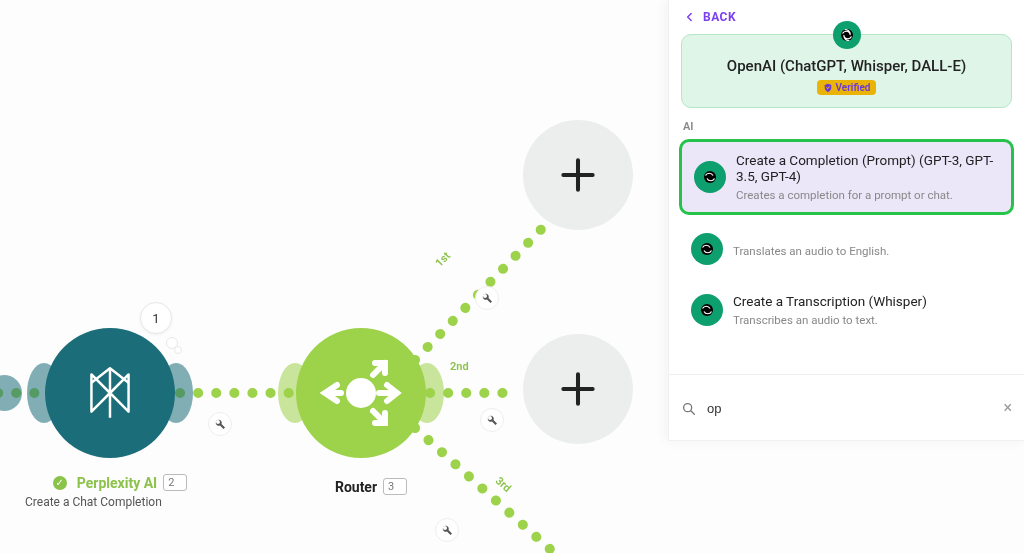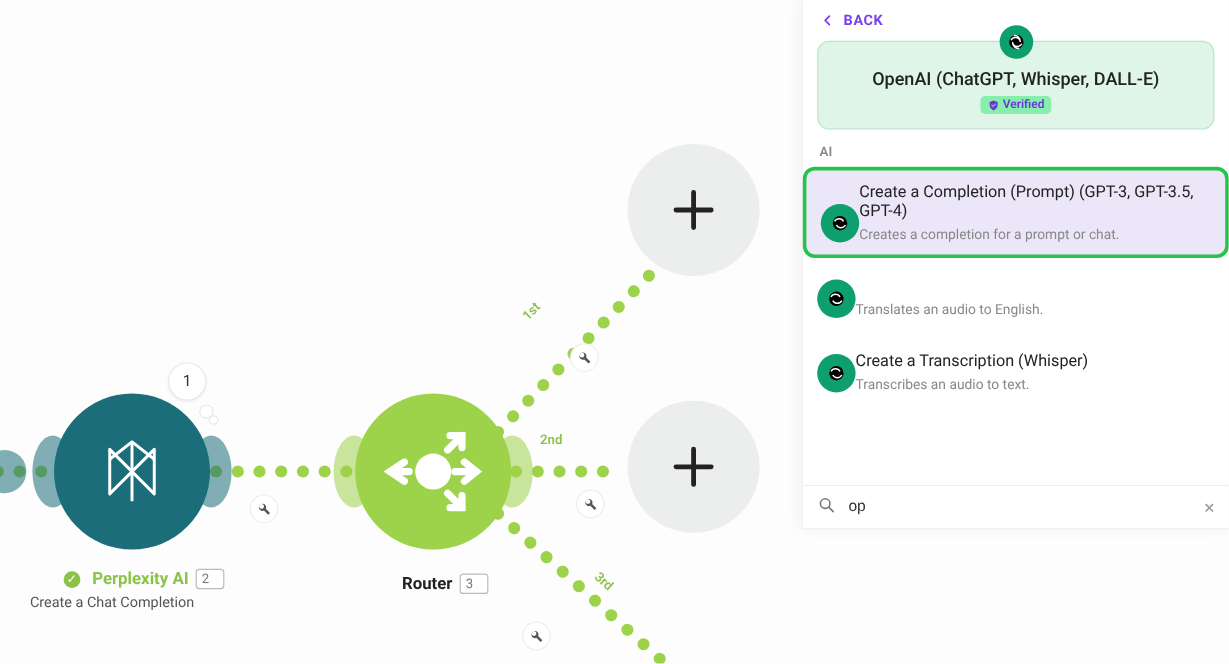--- a/index.html
+++ b/index.html
@@ -149,47 +149,47 @@
     position:relative;
   }
   .panel .hero .hero-badge {
     position:absolute; top:-14px; left:50%; transform:translateX(-50%);
     width:28px;height:28px;border-radius:50%;
     background:#0e9f6e; display:flex;align-items:center;justify-content:center;
   }
   .panel .hero .hero-title { font-size:15px; color:#222; font-weight:500; }
   .panel .hero .verified {
     display:inline-flex;align-items:center;gap:3px;
-    background:#86efac; color:#6b38d6; font-size:10px; font-weight:600;
+    background:#eab308; color:#6b38d6; font-size:10px; font-weight:600;
     border-radius:4px; padding:2px 6px; margin-top:5px;
   }
   .section-label {
     font-size:11px; color:#888; font-weight:600; padding:4px 14px 2px;
   }
   .action {
-    display:flex; align-items:flex-end; 
-    padding:10px 12px; margin:4px 0;
+    display:flex; align-items:center; gap:10px;
+    padding:10px 12px; margin:4px 10px;
     border-radius:10px;
   }
   .action .aicon {
     width:32px;height:32px;border-radius:50%;
     background:#0e9f6e;flex:0 0 32px;
     display:flex;align-items:center;justify-content:center;
   }
   .action .atitle { font-size:13.5px; color:#222; line-height:1.25; }
   .action .asub   { font-size:11.5px; color:#888; margin-top:3px; }
   .action.selected {
     background:#ece6f9;
     border:3px solid #25c34a;
   }
   .search-row {
     margin-top:auto;
     border-top:1px solid #eee;
-    padding:8px 12px;
-    display:flex; align-items:flex-start; gap:8px;
+    padding:23px 12px;
+    display:flex; align-items:flex-end; gap:8px;
     color:#666;
   }
   .search-row input {
     flex:1; border:none; outline:none; font-size:13px; color:#333;
     background:transparent;
   }
   .xbtn { color:#999; font-size:16px; cursor:pointer; }
 
   .openai-knot path { stroke:#fff; stroke-width:1.6; fill:none; }
 </style>

